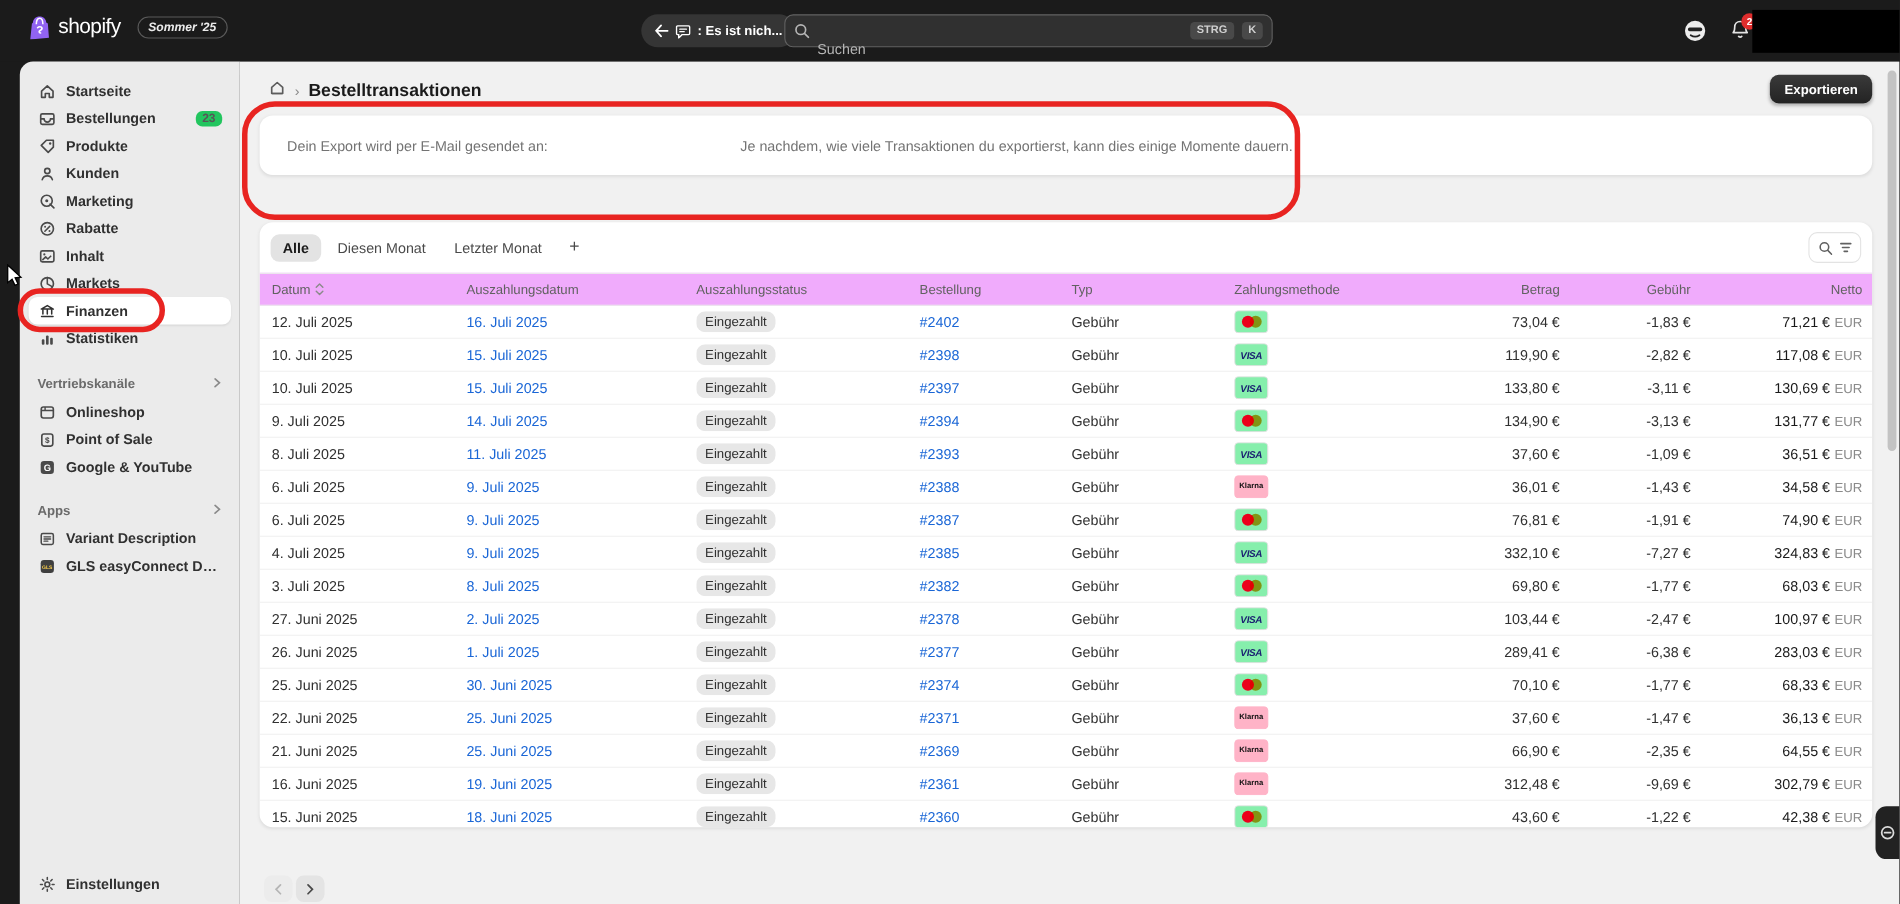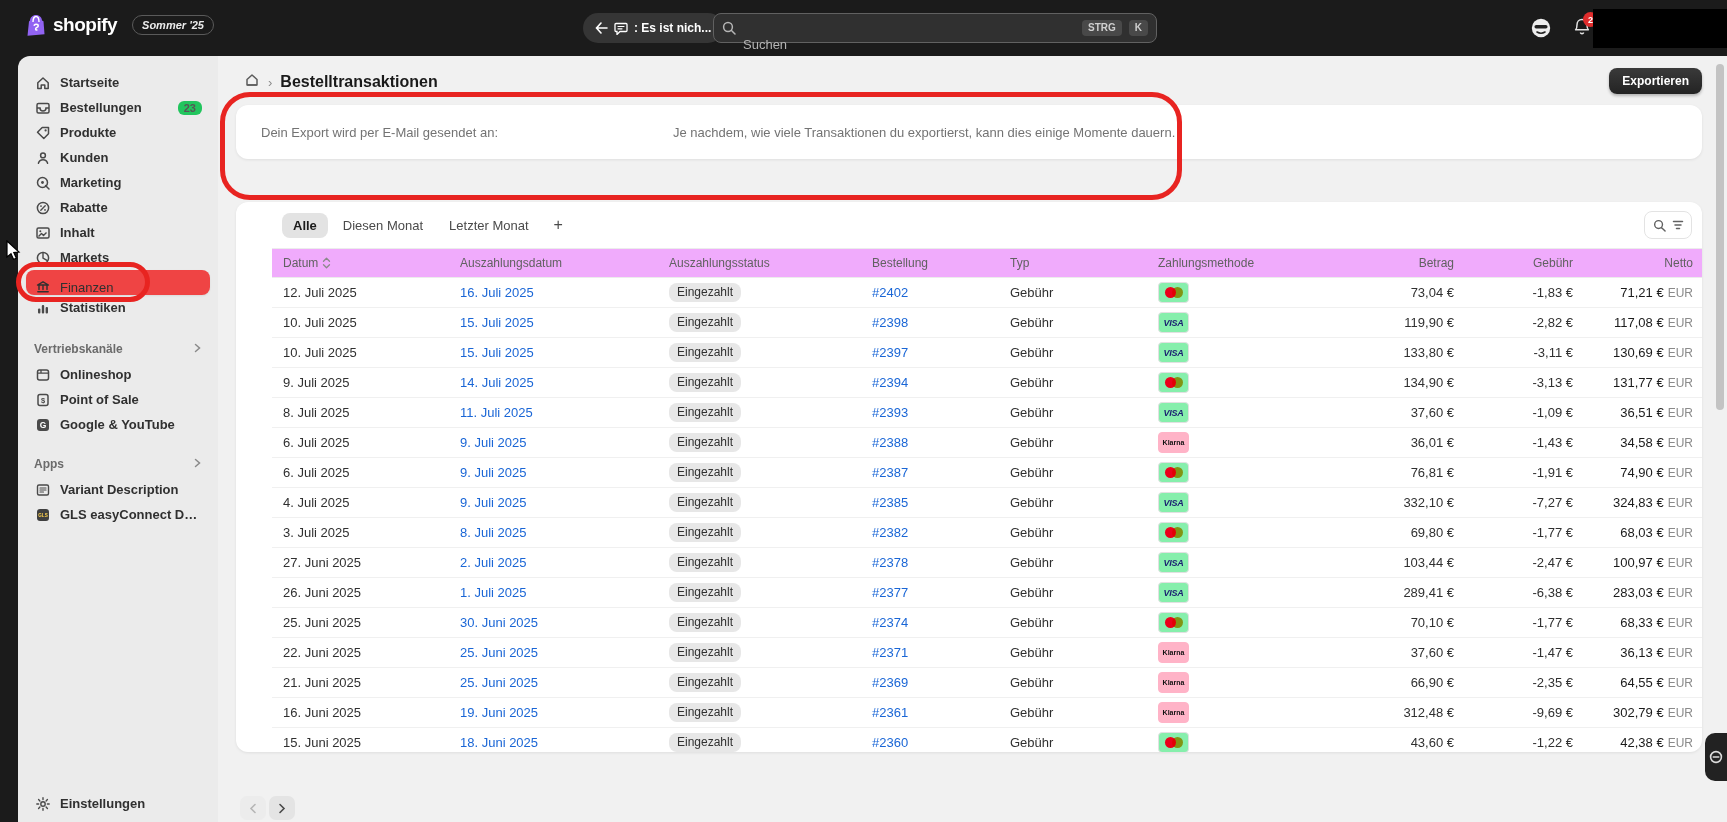--- a/index.html
+++ b/index.html
@@ -8,41 +8,41 @@
   }
   *{box-sizing:border-box; margin:0; padding:0;}
   html,body{background:#111;}
   body{font-family:"Liberation Sans", sans-serif;}
   #stage{position:relative; width:1727px; height:822px; background:#1b1b1b; overflow:hidden;}
 
   
   .topbar{position:absolute; left:0; top:0; width:1727px; height:56px; background:#1b1b1b;}
   .logo-wrap{position:absolute; left:26px; top:14px; display:flex; align-items:center; gap:7px;}
   .logo-bag{width:20px; height:22px;}
-  .logo-text{color:#fff; font-size:19px; font-weight:700; letter-spacing:-0.5px;}
+  .logo-text{color:#fff; font-size:19px; font-weight:400; letter-spacing:-0.5px;}
   .version-badge{margin-left:8px; border:1px solid #5a5a5a; border-radius:11px; color:#ececec; font-size:11px; font-style:italic; font-weight:700; padding:3px 9px;}
   .back-chip{position:absolute; left:583px; top:13px; height:30px; background:#353535; border-radius:15px; display:flex; align-items:center; gap:6px; padding:0 12px; color:#fff; font-size:12px; font-weight:700; cursor:pointer;}
   .back-chip svg{flex:none;}
   .search-bar{position:absolute; left:713px; top:13px; width:444px; height:30px; background:#303030; border:1px solid #616161; border-radius:8px; display:flex; align-items:center; padding:0 8px; gap:7px;}
   .search-bar input{flex:1; background:transparent; border:none; outline:none; color:#e3e3e3; font-size:13px; font-family:"Liberation Sans",sans-serif;margin-top:32px;}
   .search-bar input::placeholder{color:#b5b5b5;}
   .kbd{background:#494949; color:#cfcfcf; font-size:10px; font-weight:600; border-radius:4px; padding:3px 6px; line-height:1;}
   .avatar-btn{position:absolute; left:1530px; top:17px; width:22px; height:22px; cursor:pointer;}
   .bell-btn{position:absolute; left:1572px; top:17px; width:22px; height:22px; cursor:pointer;}
   .bell-badge{position:absolute; left:11px; top:-5px; min-width:15px; height:15px; background:#e02d2d; border-radius:8px; color:#fff; font-size:9px; font-weight:700; display:flex; align-items:center; justify-content:center; padding:0 3px;}
   .redacted{position:absolute; left:1593px; top:9px; width:134px; height:39px; background:#000;}
 
   
   .sidebar{position:absolute; left:18px; top:56px; width:200px; bottom:0; background:#ebebeb; border-top-left-radius:12px; padding-top:14px;}
   .main{position:absolute; left:218px; top:56px; right:0; bottom:0; background:#f1f1f1;}
 
   
   .side-item{height:25px; margin:0 8px; padding:0 8px; display:flex; align-items:center; gap:9px; border-radius:8px; color:#303030; font-size:13px; font-weight:600; cursor:pointer; white-space:nowrap; overflow:hidden;}
   .side-item .lbl{overflow:hidden; text-overflow:ellipsis;}
-  .side-item.active{background:#ef4444; box-shadow:0 1px 2px rgba(0,0,0,.08); font-weight:400;align-items:flex-end;}
+  .side-item.active{background:#ffffff; box-shadow:0 1px 2px rgba(0,0,0,.08); font-weight:700;}
   .side-item .cnt{margin-left:auto; background:#22c55e; color:#565656; font-size:11px; font-weight:600; border-radius:6px; padding:1px 6px;}
   .side-head{height:26px; margin:16px 8px 0; padding:0 8px; display:flex; align-items:center; color:#6b6b6b; font-size:12px; font-weight:600;}
   .side-head.apps{margin-top:14px;}
   .side-head .chev{margin-left:auto;}
   .icn{width:17px; height:17px; flex:none; display:flex; align-items:center; justify-content:center;}
   .settings{position:absolute; left:0; right:0; bottom:6px;}
 
   
   .breadcrumb{position:absolute; top:16px; left:26px; display:flex; align-items:center; gap:8px;}
   .page-title{font-size:16px; font-weight:700; color:#1a1a1a;}
@@ -56,21 +56,21 @@
   .banner-close{margin-left:auto; background:none; border:none; font-size:15px; color:#143a5c; cursor:pointer; line-height:1;}
   .banner-body{height:54px; display:flex; align-items:center; font-size:13px; color:#737373; padding:0 16px 0 25px;}
   .banner-note{margin-left:175px;}
 
   
   .annotation{position:absolute; border:5px solid var(--annotation-red); border-radius:30px; pointer-events:none; z-index:40;}
   .ann-banner{top:92px; left:220px; width:962px; height:108px;}
   .ann-finanzen{top:262px; left:16px; width:134px; height:40px; border-radius:20px; border-width:5px;}
 
   
-  .table-card{position:absolute; top:146px; left:18px; right:25px; height:550px; background:#fff; border-radius:12px; box-shadow:0 1px 3px rgba(0,0,0,.08); overflow:hidden;padding-left:36px;}
+  .table-card{position:absolute; top:146px; left:18px; right:25px; height:550px; background:#fff; border-radius:12px; box-shadow:0 1px 3px rgba(0,0,0,.08); overflow:hidden;}
   .tabs-row{height:46px; display:flex; align-items:center; gap:4px; padding:0 10px; position:relative;}
   .tab{font-size:13px; color:#4a4a4a; font-weight:500; padding:5px 11px; border-radius:8px; cursor:pointer;}
   .tab.active{background:#e3e3e3; color:#1a1a1a; font-weight:700;}
   .tab-add{font-size:16px; color:#4a4a4a; padding:2px 10px; cursor:pointer; background:none; border:none;}
   .tabs-tools{position:absolute; right:10px; top:9px; width:48px; height:28px; border:1px solid #e3e3e3; border-radius:8px; background:#fff; display:flex; align-items:center; justify-content:center; gap:6px; cursor:pointer;}
 
   .grid{display:grid; grid-template-columns:177px 209px 203px 138px 148px 178px 127px 119px 1fr; padding-left:11px; align-items:center;}
   .thead{height:30px; background:#f0abfc; border-top:1px solid #ececec; border-bottom:1px solid #ececec; font-size:12px; color:#616161;}
   .th{display:flex; align-items:center; gap:4px;}
   .th.r{justify-content:flex-end; padding-right:9px;}

